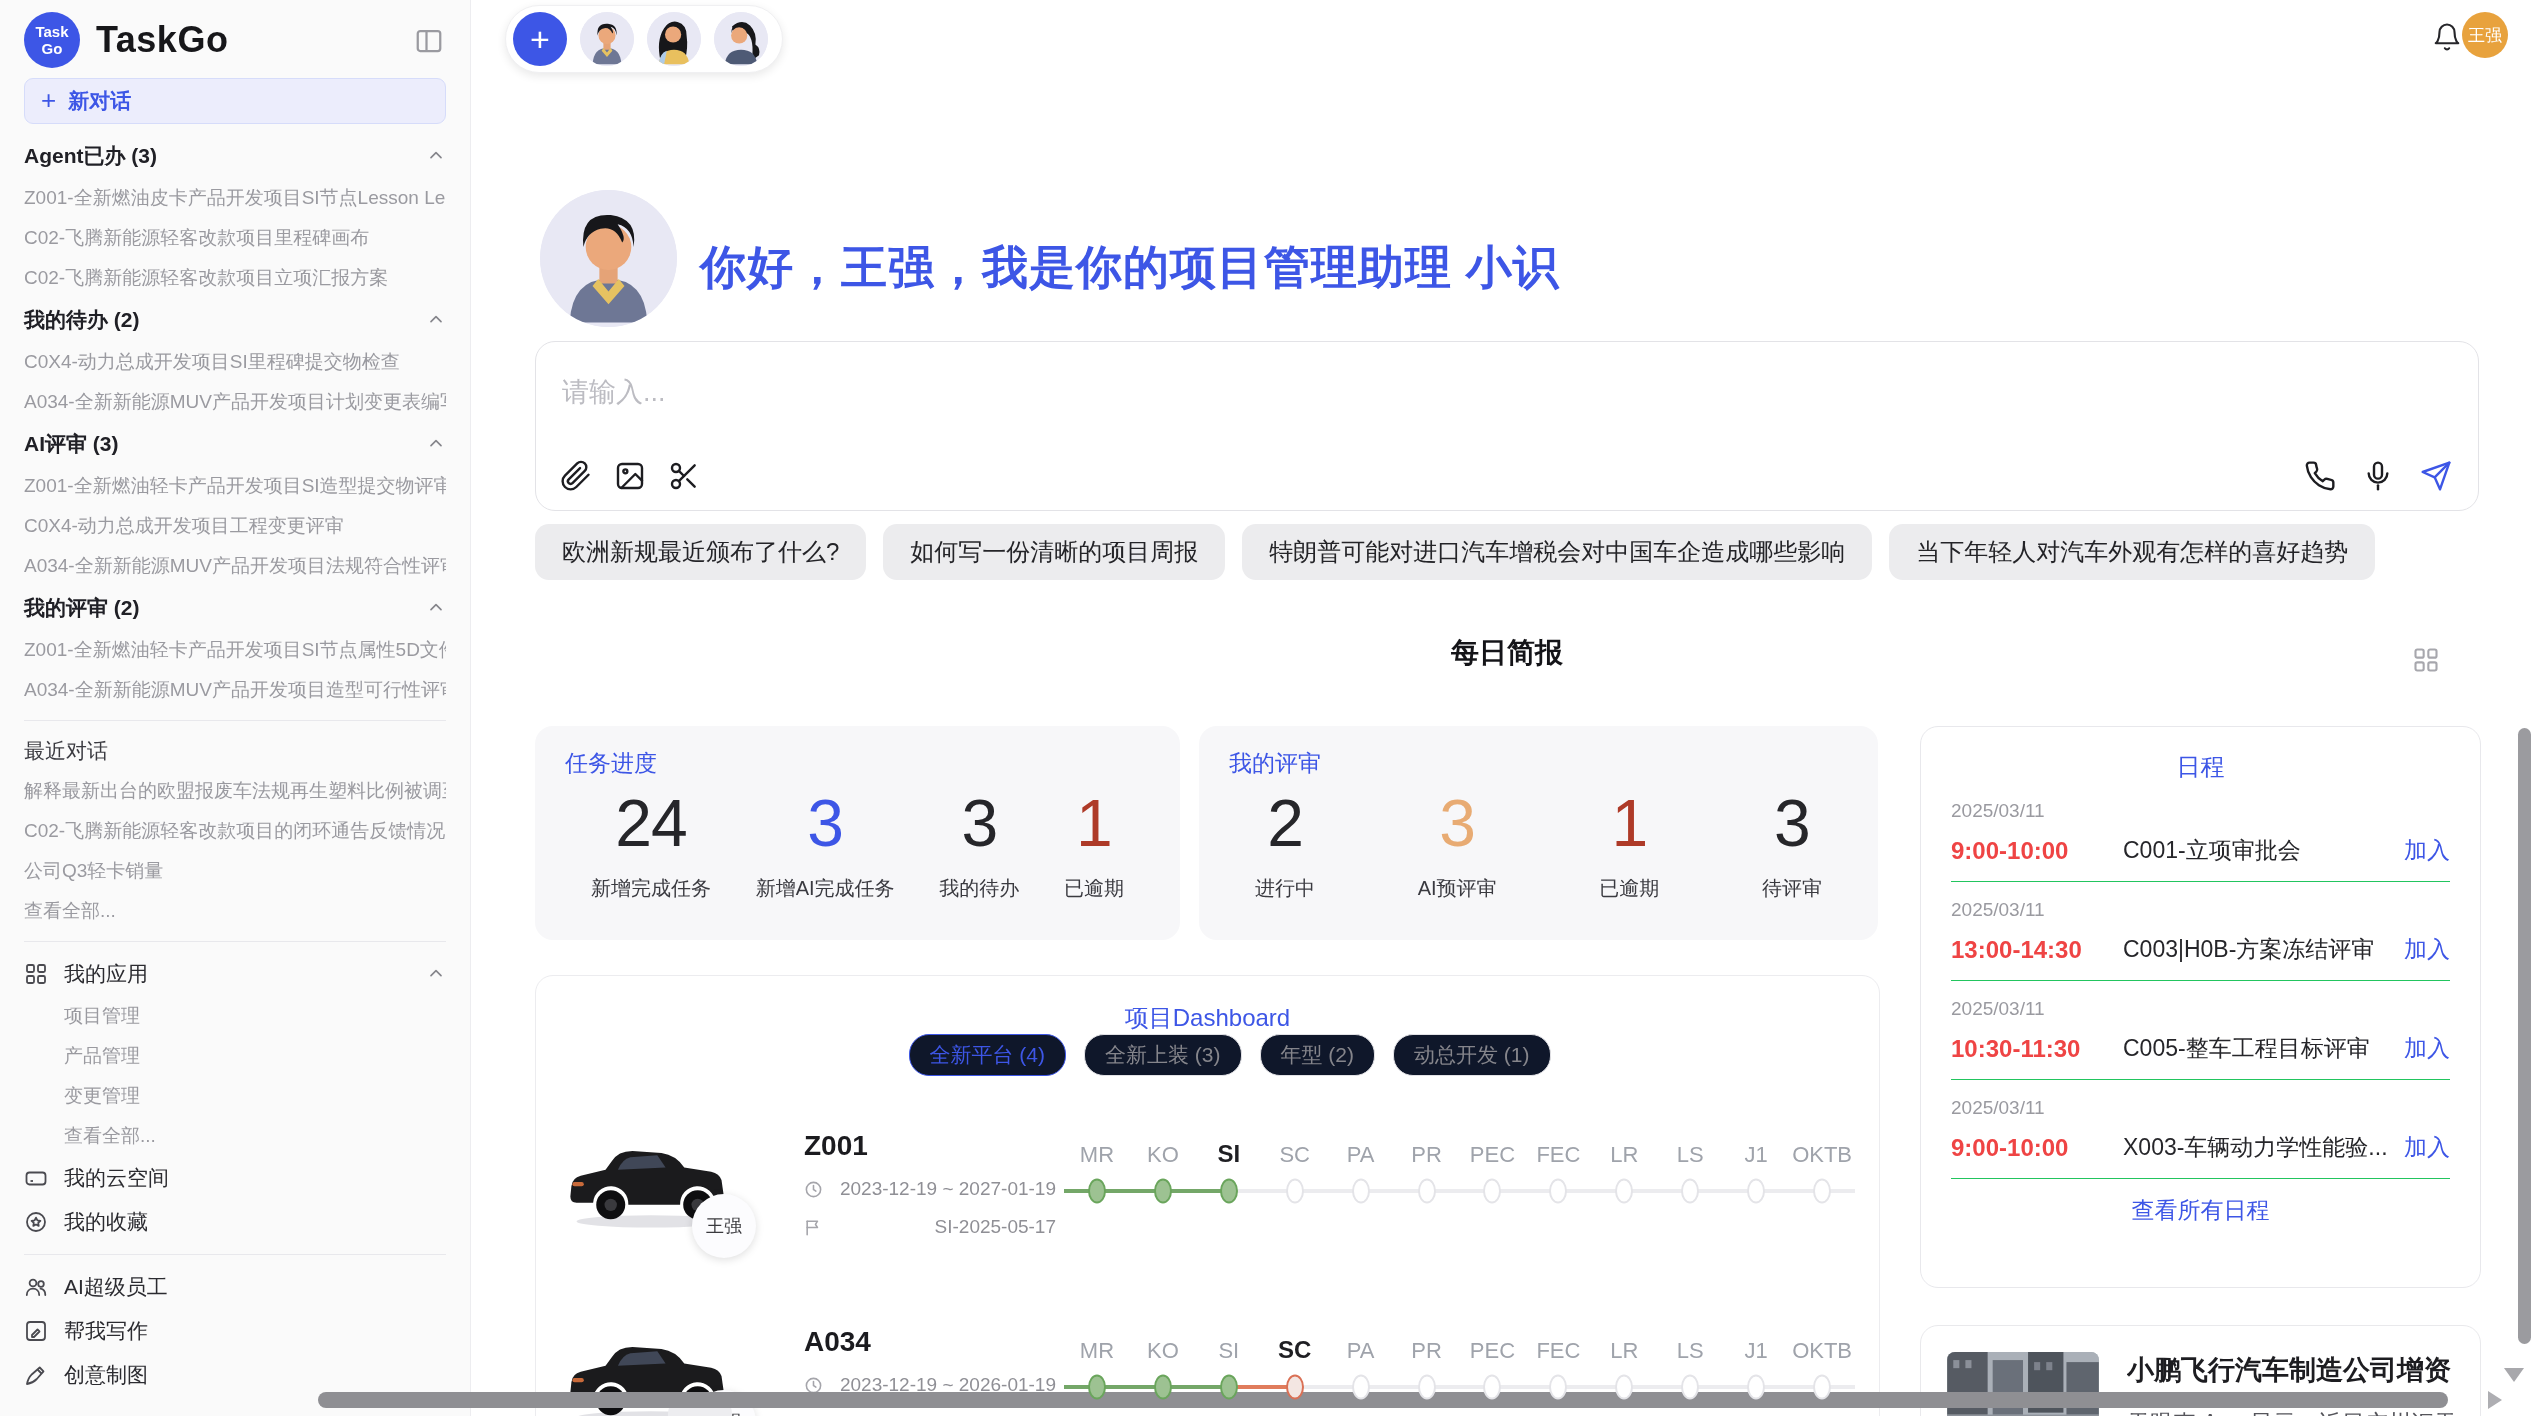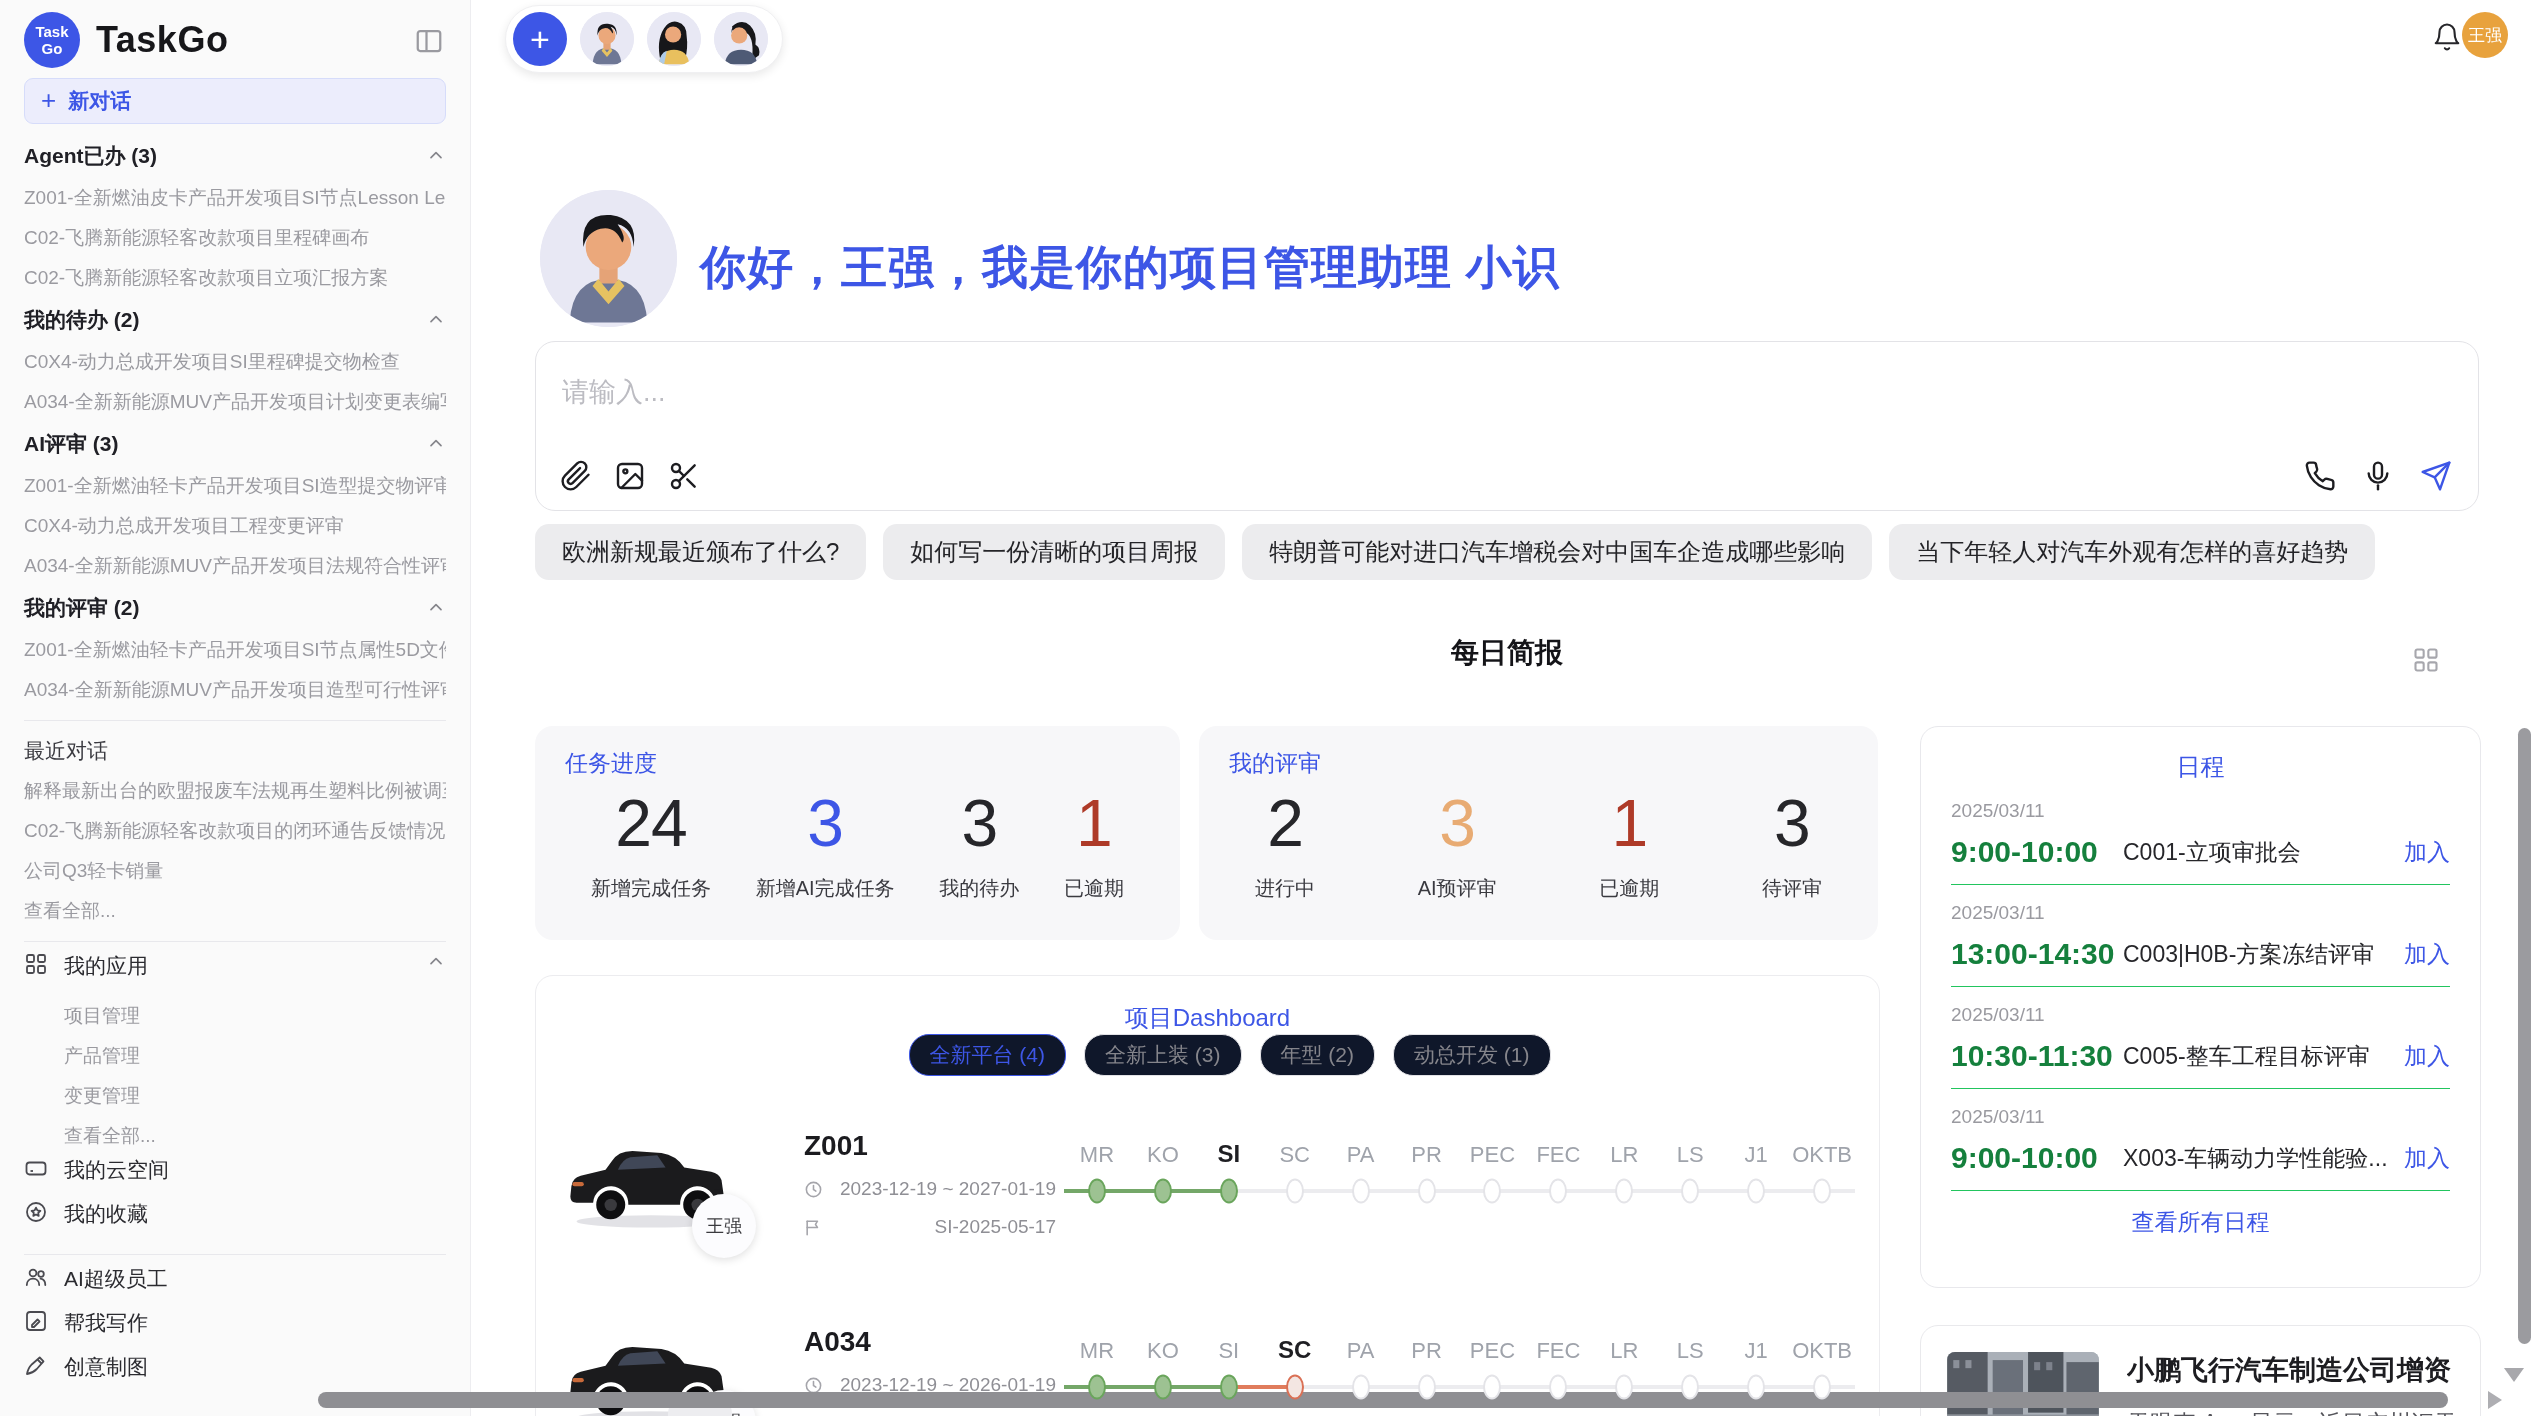--- a/index.html
+++ b/index.html
@@ -12,21 +12,21 @@
   .logo-circle{width:56px;height:56px;border-radius:50%;background:#3d56e6;color:#fff;display:flex;flex-direction:column;align-items:center;justify-content:center;font-size:15px;font-weight:700;line-height:17px;}
   .app-name{margin-left:16px;font-size:36px;font-weight:700;color:#17171a;letter-spacing:.5px;}
   .panel-toggle{position:absolute;right:2px;top:18px;width:30px;height:30px;color:#9a9aa0;cursor:pointer;}
   .new-chat{margin-top:6px;height:46px;border:1px solid #d6dcfa;background:#ecedfc;border-radius:9px;display:flex;align-items:center;padding:0 16px;color:#3d56e6;font-size:21px;font-weight:600;box-sizing:border-box;margin-bottom:10px;}
   .new-chat .plus{font-size:26px;font-weight:400;margin-right:12px;margin-top:-2px;}
   .side-section-header{height:44px;display:flex;align-items:center;justify-content:space-between;font-size:21px;font-weight:700;color:#202026;}
   .side-section-header .chev{color:#85858b;}
   .side-item{height:40px;display:flex;align-items:center;font-size:19px;color:#9a9aa0;white-space:nowrap;overflow:hidden;cursor:pointer;}
   .side-hr{border:none;border-top:1px solid #e8e8ec;margin:10px 0;}
   .recent-label{height:40px;display:flex;align-items:center;font-size:21px;font-weight:500;color:#3a3a40;}
-  .side-row{height:44px;display:flex;align-items:flex-start;font-size:21px;color:#2b2b30;cursor:pointer;}
+  .side-row{height:44px;display:flex;align-items:center;font-size:21px;color:#2b2b30;cursor:pointer;}
   .side-row .ric{width:24px;height:24px;margin-right:16px;color:#4a4a50;flex:0 0 auto;}
   .side-row .chev{margin-left:auto;color:#85858b;}
   .side-sub{height:40px;display:flex;align-items:center;padding-left:40px;font-size:19px;color:#9a9aa0;cursor:pointer;}
   
   .pill{position:absolute;left:505px;top:5px;height:66px;background:#fff;border:1px solid #f0f0f2;border-radius:34px;box-shadow:0 3px 10px rgba(0,0,0,.09);display:flex;align-items:center;padding:0 14px 0 7px;}
   .pill .plus-btn{width:54px;height:54px;border-radius:50%;background:#3d56e6;color:#fff;display:flex;align-items:center;justify-content:center;font-size:34px;font-weight:300;cursor:pointer;}
   .pill .avatar{width:54px;height:54px;border-radius:50%;overflow:hidden;margin-left:13px;cursor:pointer;background:#e8e8f4;}
   .bell{position:absolute;left:2432px;top:22px;width:30px;height:30px;color:#26262a;cursor:pointer;}
   .user-avatar{position:absolute;left:2462px;top:12px;width:46px;height:46px;border-radius:50%;background:#e8a23d;color:#fff;font-size:17px;display:flex;align-items:center;justify-content:center;cursor:pointer;}
   
@@ -56,21 +56,21 @@
   .stat.c-blue .stat-value{color:#3d56e6;}
   .stat.c-red .stat-value{color:#ae3a28;}
   .stat.c-orange .stat-value{color:#e8ab73;}
   .stat-label{font-size:20px;color:#3a3a40;margin-top:14px;white-space:nowrap;}
   
   .schedule{position:absolute;left:1920px;top:726px;width:561px;height:562px;border:1.5px solid #e8e8ec;border-radius:18px;background:#fff;box-sizing:border-box;padding:24px 30px 0 30px;}
   .schedule-title{text-align:center;font-size:24px;color:#3d56e6;}
   .sched-item{padding:17px 0 15px 0;border-bottom:1px solid #22c55e;}
   .sched-date{font-size:19px;color:#9a9aa0;}
   .sched-row{display:flex;align-items:center;margin-top:13px;}
-  .sched-time{width:172px;font-size:30px;font-weight:600;color:#15803d;}
+  .sched-time{width:172px;font-size:24px;font-weight:600;color:#ef4444;}
   .sched-name{flex:1;font-size:23px;color:#26262a;white-space:nowrap;overflow:hidden;}
   .sched-join{font-size:23px;color:#3d56e6;cursor:pointer;margin-left:12px;}
   .sched-viewall{text-align:center;font-size:23px;color:#3d56e6;margin-top:16px;cursor:pointer;}
   
   .dashboard{position:absolute;left:535px;top:975px;width:1345px;height:500px;border:1.5px solid #ececef;border-radius:18px;background:#fff;box-sizing:border-box;padding:26px 24px;}
   .dash-header{display:flex;align-items:center;flex-direction:column;}
   .dash-title{font-size:24px;color:#3d56e6;}
   .dash-filters{display:flex;gap:18px;margin-left:44px;}
   .filter-chip{height:40px;border:1.5px solid #e2e2e6;border-radius:20px;display:flex;align-items:center;padding:0 20px;font-size:21px;color:#85858b;background:#0f172a;cursor:pointer;white-space:nowrap;}
   .filter-chip.active{border-color:#3d56e6;color:#3d56e6;}

